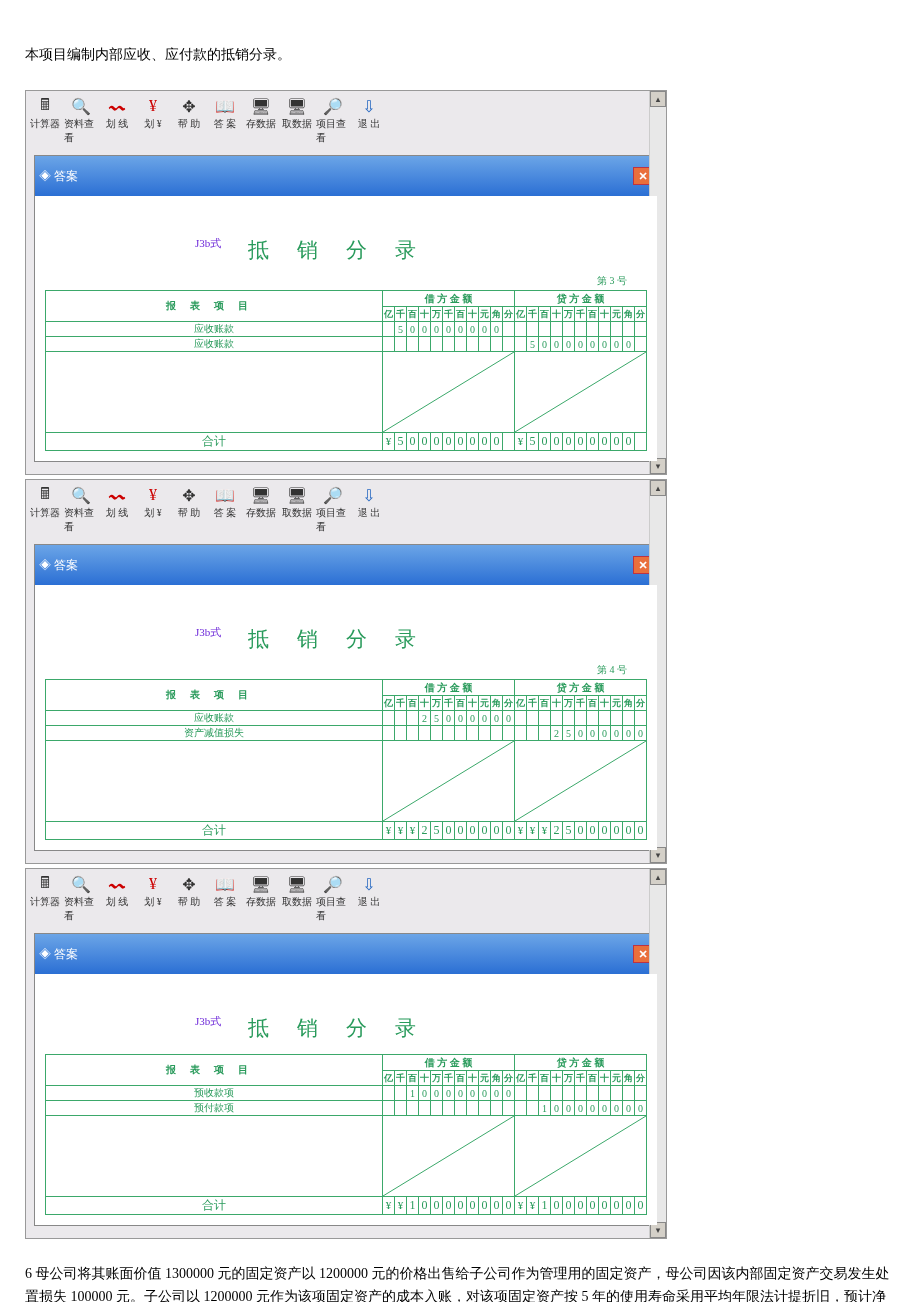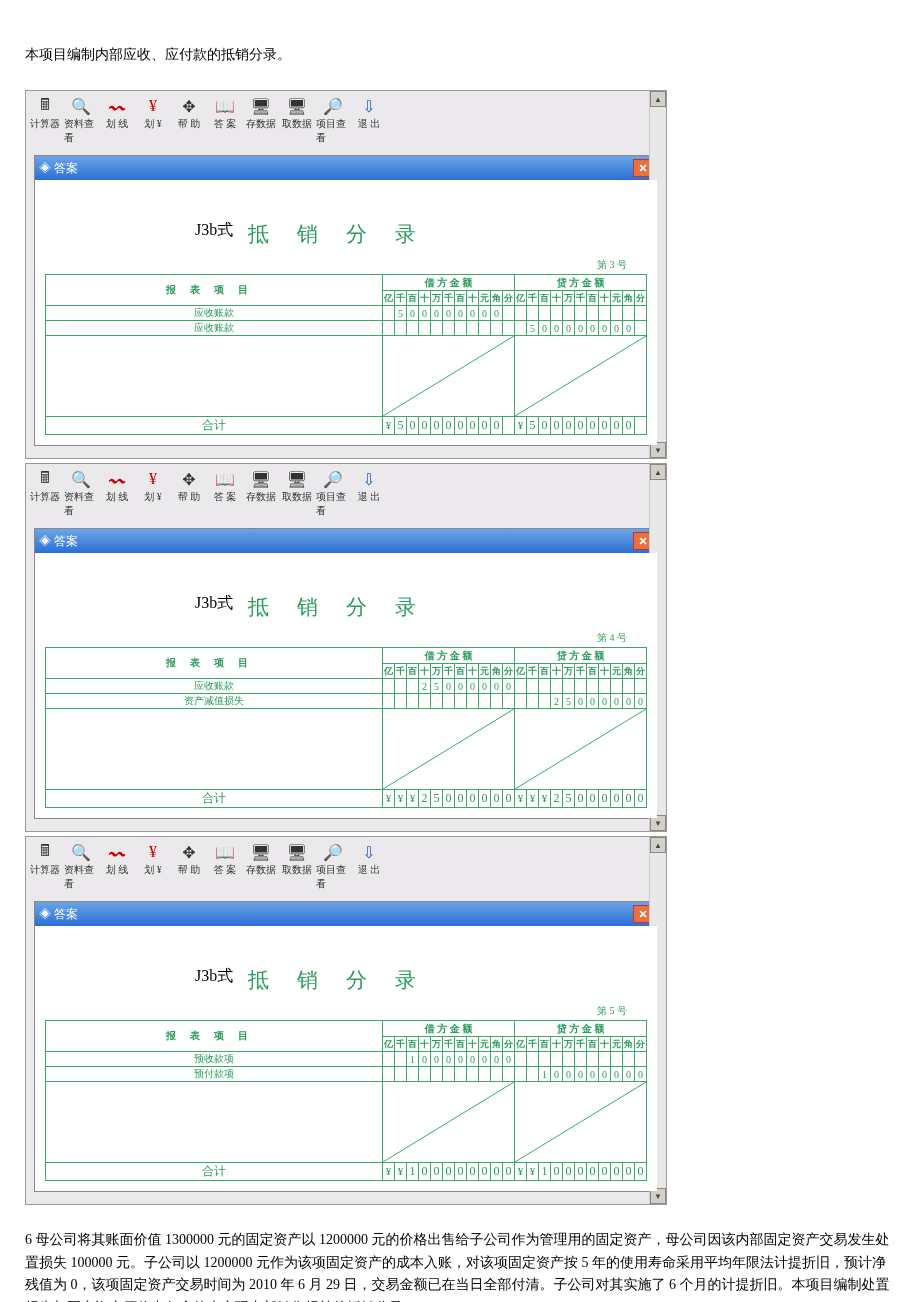--- a/index.html
+++ b/index.html
@@ -3,24 +3,24 @@
 <meta charset="utf-8">
 <style>
 body{margin:0;font-family:"SimSun","宋体",serif;font-size:14px;background:#fff;color:#000;width:920px}
 .page{padding:20px 25px}
 .para{margin:24px 0;line-height:1.6}
 .screenshot{border:1px solid #999;width:640px;margin:4px 0;position:relative;background:#ebe9ec}
 .toolbar{display:flex;gap:2px;padding:4px 2px;background:#ebe9ec}
 .tb-btn{display:flex;flex-direction:column;align-items:center;width:34px;font-size:10px;color:#333;cursor:pointer}
 .tb-btn .ic{width:22px;height:22px;display:flex;align-items:center;justify-content:center;font-size:16px}
 .window{margin:6px 8px 12px;background:#fff;border:1px solid #888}
-.titlebar{background:linear-gradient(#6ba5e7,#2b6fd4);height:24px;display:flex;align-items:center;justify-content:space-between;padding:0 4px;color:#fff;font-size:12px}
+.titlebar{background:linear-gradient(#6ba5e7,#2b6fd4);height:40px;display:flex;align-items:center;justify-content:space-between;padding:0 4px;color:#fff;font-size:12px}
 .closex{width:18px;height:16px;background:#e96f3c;border:1px solid #b34;display:flex;align-items:center;justify-content:center;color:#fff;font-size:11px;font-weight:bold}
 .content{background:#fff;padding:20px 10px 10px;position:relative}
-.form-type{color:#000000;font-size:16px;position:absolute;left:160px;top:40px}
+.form-type{color:#6d28d9;font-size:11px;position:absolute;left:160px;top:40px}
 .title-row{text-align:center;color:#2a9b5c;font-size:21px;letter-spacing:28px;padding:20px 0 10px}
 .page-no{text-align:right;font-size:10px;color:#2a9b5c;padding-right:20px}
 .entry-table{width:100%;border-collapse:collapse;margin-top:2px}
 .entry-table th,.entry-table td{border:1px solid #3ba86a;font-size:10px;padding:0;text-align:center;color:#2a9b5c}
 .entry-table td{height:14px}
 .col-item{color:#2a9b5c;font-size:13px;letter-spacing:14px;height:30px}
 .amt-head{font-size:11px;color:#2a9b5c}
 .digit-head th{font-size:9px;color:#2a9b5c;width:11px;padding:0}
 .row-name{text-align:left;padding-left:6px;color:#000;font-size:11px}
 .total-row td{color:#2a9b5c;font-size:12px}
@@ -448,21 +448,20 @@
           </div>
         </div>
         <div class="window">
           <div class="titlebar">
             <span>◈ 答案</span>
             <span class="closex">✕</span>
           </div>
           <div class="content">
             <div class="form-type">J3b式</div>
             <div class="title-row">抵销分录</div>
-            <div class="page-no">第 5 号</div>
             <table class="entry-table">
               <tbody>
                 <tr>
                   <th rowspan="2" class="col-item">报表项目</th>
                   <th colspan="11" class="amt-head">借 方 金 额</th>
                   <th colspan="11" class="amt-head">贷 方 金 额</th>
                 </tr>
                 <tr class="digit-head">
                   <th>亿</th>
                   <th>千</th>

